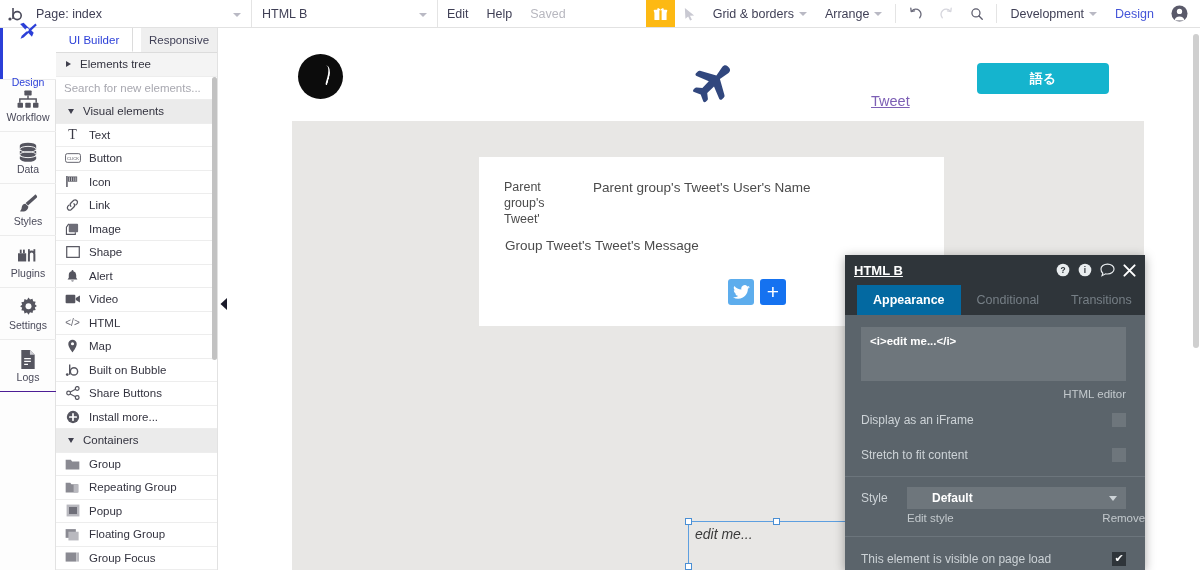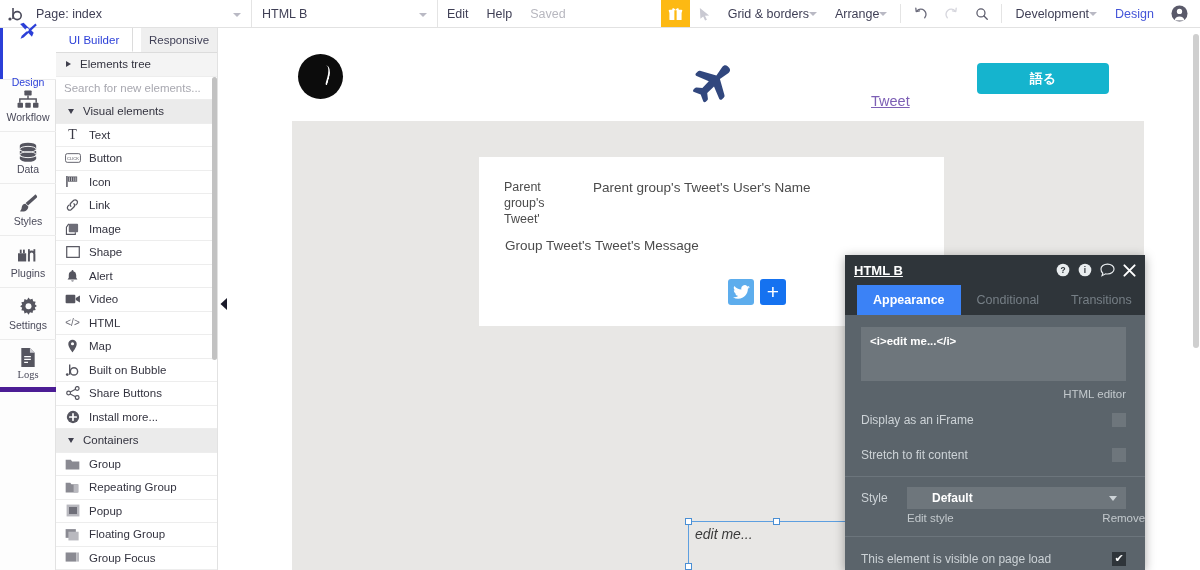--- a/index.html
+++ b/index.html
@@ -54,21 +54,21 @@
     width: 29px; background: #fdb913;
     display: flex; align-items: center; justify-content: center;
     cursor: pointer;
   }
   .tb-icon {
     display: flex; align-items: center; justify-content: center;
     padding: 0 8px; cursor: pointer;
   }
   .tb-sep { width: 1px; background: #e4e4e4; margin: 4px 4px; }
   .tb-dd {
-    display: flex; align-items: center; 
+    display: flex; align-items: center; gap: 5px;
     padding: 0 9px; color: #3f3f55; cursor: pointer;
   }
   .tb-dd .caret2 {
     width: 0; height: 0;
     border-left: 4px solid transparent;
     border-right: 4px solid transparent;
     border-top: 4px solid #b9b9c4;
   }
   .tb-preview { color: #4455d8; }
 
@@ -253,21 +253,21 @@
     color: #ffffff; font-size: 13px; font-weight: bold;
     text-decoration: underline; cursor: pointer;
   }
   #pe-head .sp { flex: 1; }
   .pe-hic { margin-left: 8px; cursor: pointer; display:flex; align-items:center; color:#e9edef; }
   #pe-tabs { height: 30px; background: #2f353a; display: flex; padding-left: 12px; }
   .petab {
     padding: 0 16px; display: flex; align-items: center;
     font-size: 12.5px; color: #767f86; cursor: pointer;
   }
-  .petab.active { background: #3b82f6; color: #ffffff; font-weight: bold; }
+  .petab.active { background: #0369a1; color: #ffffff; font-weight: bold; }
   #pe-body { padding: 12px 16px 0 16px; }
   #html-input {
     width: 265px; height: 54px; background: #6e767c;
     border: none; padding: 8px 9px;
     color: #ffffff; font-size: 11.5px; font-weight: bold;
     font-family: "Liberation Sans", sans-serif;
     resize: none; outline: none; cursor: text;
   }
   #html-editor-link {
     text-align: right; width: 265px; margin-top: 4px;
@@ -463,21 +463,21 @@
   <div class="rail-item">
     <span class="rail-ico">
       <svg width="21" height="21" viewBox="0 0 22 22">
           <path d="M11 0.5 l1.6 2.2 2.6-.9 .6 2.7 2.7.6-.9 2.6 2.2 1.6-2.2 1.6 .9 2.6-2.7 .6-.6 2.7-2.6-.9L11 18.5 9.4 16.3l-2.6 .9-.6-2.7-2.7-.6 .9-2.6L2.2 9.7 4.4 8.1l-.9-2.6 2.7-.6 .6-2.7 2.6 .9Z" fill="#55555f"></path>
           <circle cx="11" cy="9.7" r="3.1" fill="#fdfdfd"></circle>
         </svg>
     </span>
     <span class="rail-lbl">Settings</span>
   </div>
 
-  <div class="rail-item" style="border-bottom:5px solid #4c1d95;font-family:Liberation Serif, serif;">
+  <div class="rail-item" style="border-bottom:1px solid #4c1d95;">
     <span class="rail-ico">
       <svg width="18" height="21" viewBox="0 0 18 22">
           <path d="M2 1 h9 l5 5 v15 H2 Z" fill="#55555f"></path>
           <path d="M11 1 v5 h5" fill="#cfcfd5"></path>
           <path d="M5 10 h7 M5 13 h7 M5 16 h4" stroke="#fdfdfd" stroke-width="1.3"></path>
         </svg>
     </span>
     <span class="rail-lbl">Logs</span>
   </div>
 </div>

